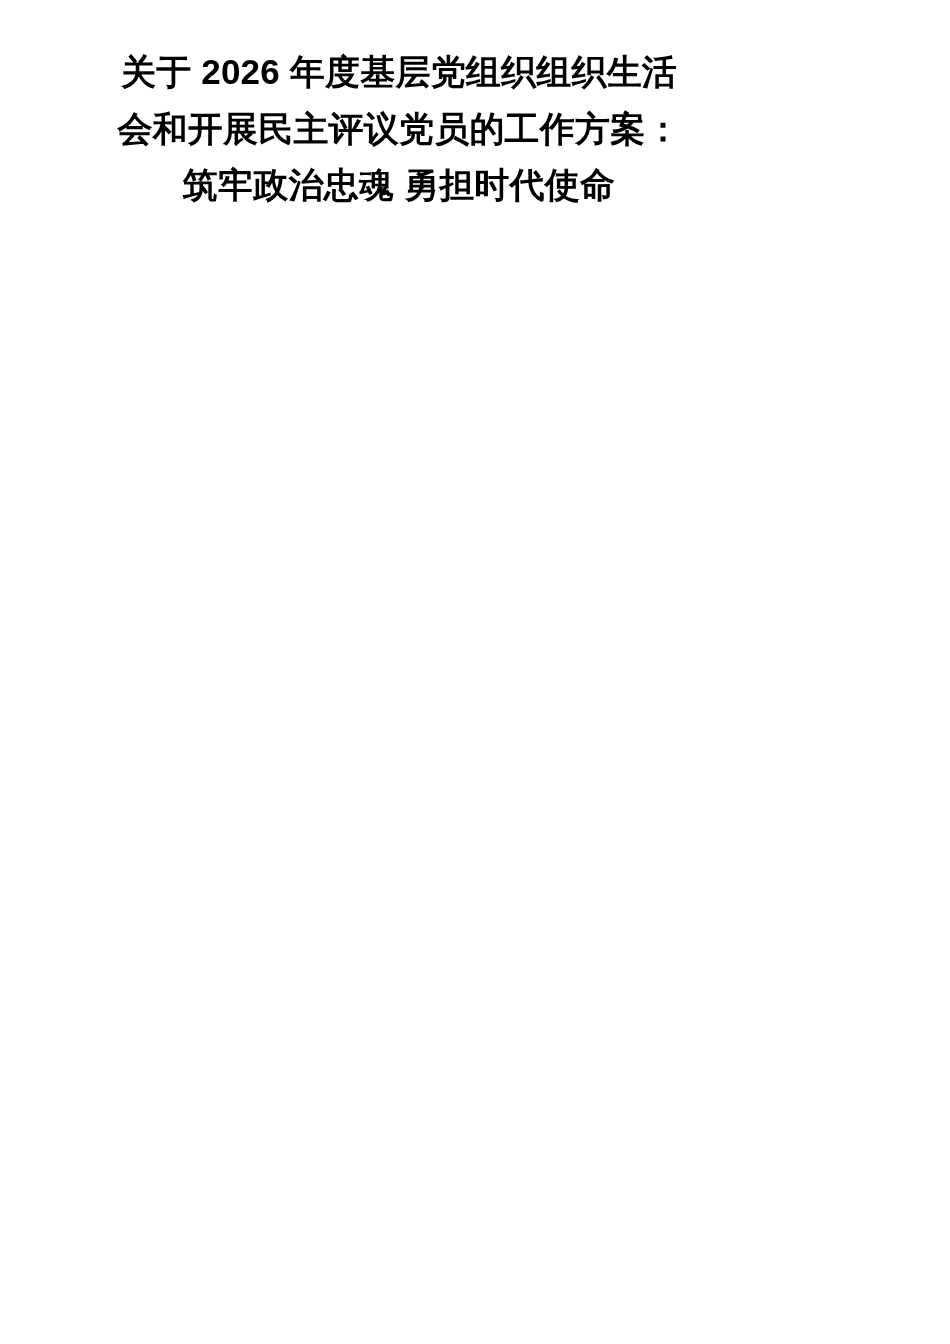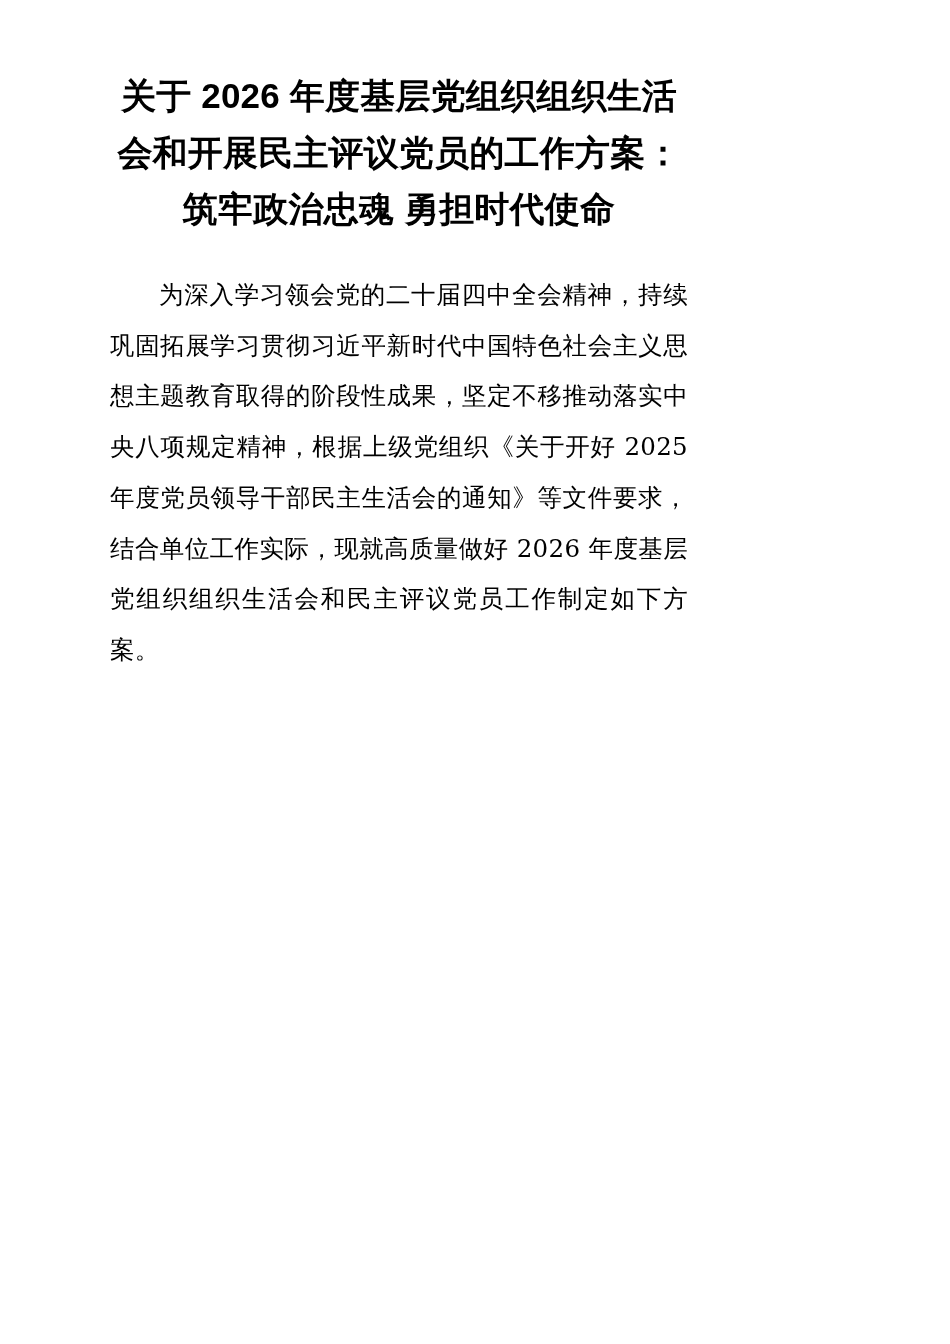--- a/index.html
+++ b/index.html
@@ -11,21 +11,21 @@
     width: 950px;
     height: 1344px;
     font-family: "DejaVu Serif", "Liberation Serif", serif;
     color: #000000;
     overflow: hidden;
   }
   .page {
     box-sizing: border-box;
     width: 798px;
     height: 1344px;
-    padding: 68px 110px 0 110px;
+    padding: 44px 110px 0 110px;
     background: #ffffff;
     position: relative;
   }
   .doc-title {
     font-family: "Liberation Sans", sans-serif;
     font-weight: bold;
     font-size: 35px;
     line-height: 1.62;
     text-align: center;
     margin: 0 0 6px 0;
@@ -55,17 +55,16 @@
 </style>
 </head>
 <body>
 
 <div class="page">
 
   <h1 class="doc-title">关于 2026 年度基层党组织组织生活会和开展民主评议党员的工作方案：筑牢政治忠魂  勇担时代使命</h1>
 
   <div class="spacer-title"></div>
 
-  <p class="body-par">为深入学习领会党的二十届四中全会精神，持续巩固拓展学习贯彻习近平新时代中国特色社会主义思想主题教育取得的阶段性成果，坚定不移推动落实中央八项规定精神，根据上级党组织《关于开好 2025 年度党员领导干部民主生活会的通知》等文件要求，结合单位工作实际，现就高质量做好 2026 年度基层党组织组织生活会和民主评议党员工作制定如下方案。</p>
 
 
 
 </div>
 
 </body></html>

